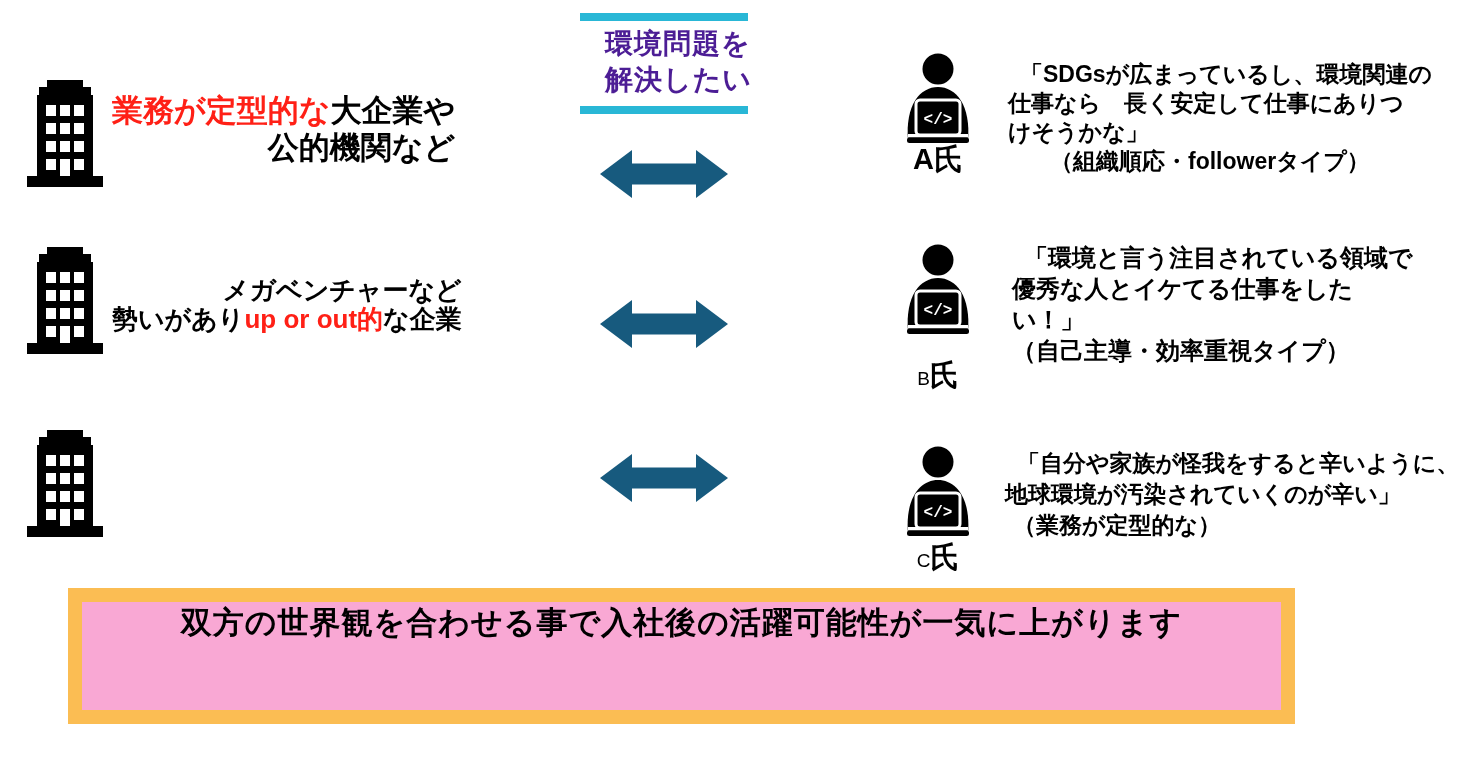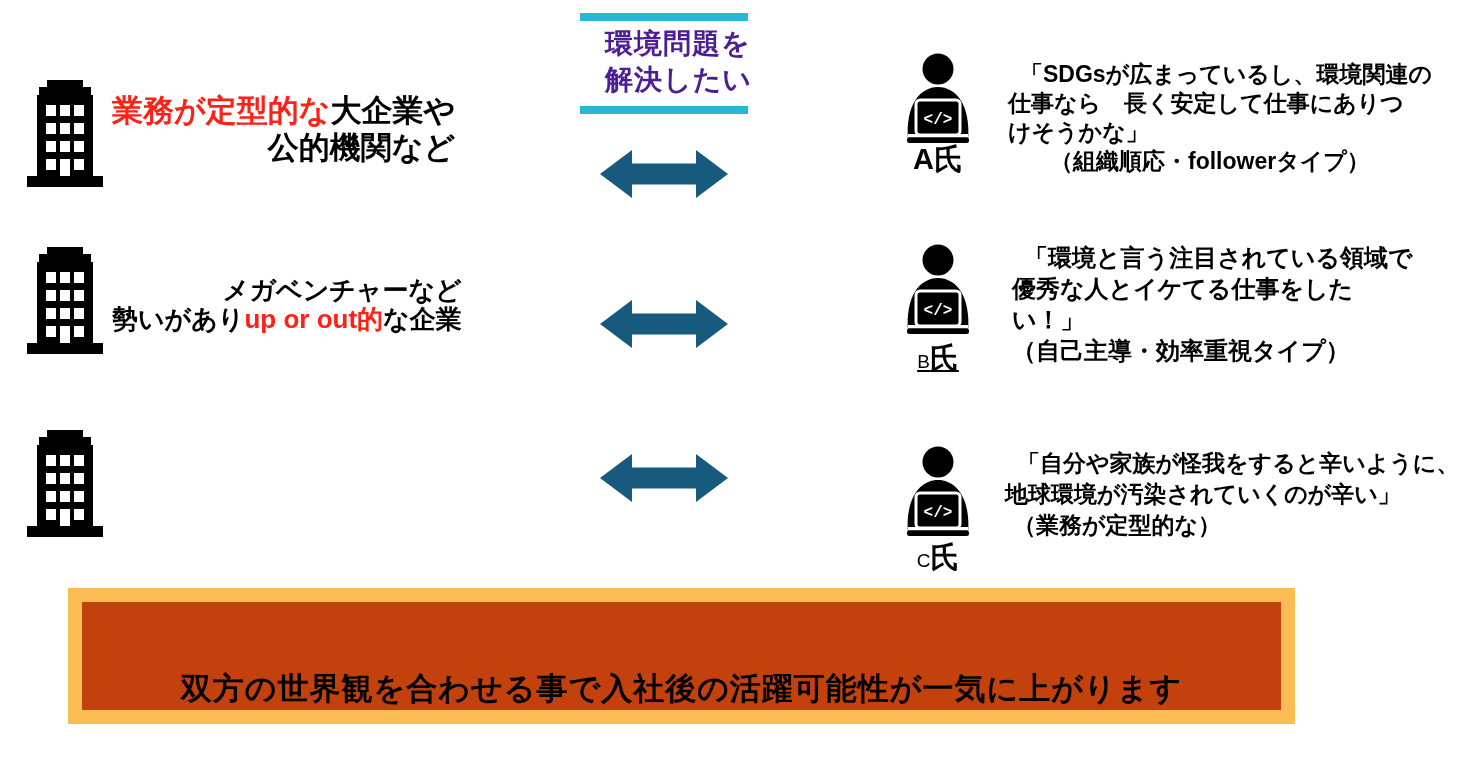--- a/index.html
+++ b/index.html
@@ -30,37 +30,37 @@
   .comp2{left:112px;top:276px;font-size:26px;line-height:29px;}
   .comp3{left:101px;top:429px;font-size:27px;line-height:29px;letter-spacing:0.5px;}
   
   .arrow{width:128px;height:56px;left:600px;}
   .arr1{top:146px;} .arr2{top:296px;} .arr3{top:450px;}
   
   .person{width:84px;height:90px;left:896px;}
   .per1{top:53px;} .per2{top:244px;} .per3{top:446px;}
   .person-label{left:874px;width:128px;text-align:center;font-weight:bold;color:#000;}
   .lab1{top:140px;font-size:29px;}
-  .lab2{top:339px;font-size:29px;text-decoration:underline;}
+  .lab2{top:356px;font-size:29px;}
   .lab3{top:538px;font-size:29px;text-align:center;}
   .person-label .small{font-size:19px;font-weight:normal;}
   
   .quote{color:#000;font-weight:bold;width:460px;}
   .quote div{white-space:nowrap;}
   .q1{left:1008px;top:60px;font-size:23px;line-height:29px;}
   .q2{left:1012px;top:242px;font-size:24px;line-height:31px;}
   .q3{left:1005px;top:448px;font-size:23px;line-height:31px;}
   .q1 .indent{padding-left:42px;}
   .q3 .indent{padding-left:8px;}
   .q1 .bracket, .q2 .bracket, .q3 .bracket{padding-left:12px;}
   
   .banner{
     left:68px;top:588px;width:1199px;height:108px;
-    border:14px solid #fbbd53;background:#c2410c;
-    display:flex;align-items:flex-end;justify-content:center;
+    border:14px solid #fbbd53;background:#f9a8d4;
+    display:flex;align-items:flex-start;justify-content:center;
   }
   .banner-text{
     font-size:31px;font-weight:bold;color:#000;letter-spacing:1px;white-space:nowrap;
   }
   svg{display:block;}
 </style>
 </head>
 <body>
 
 <div class="canvas">

